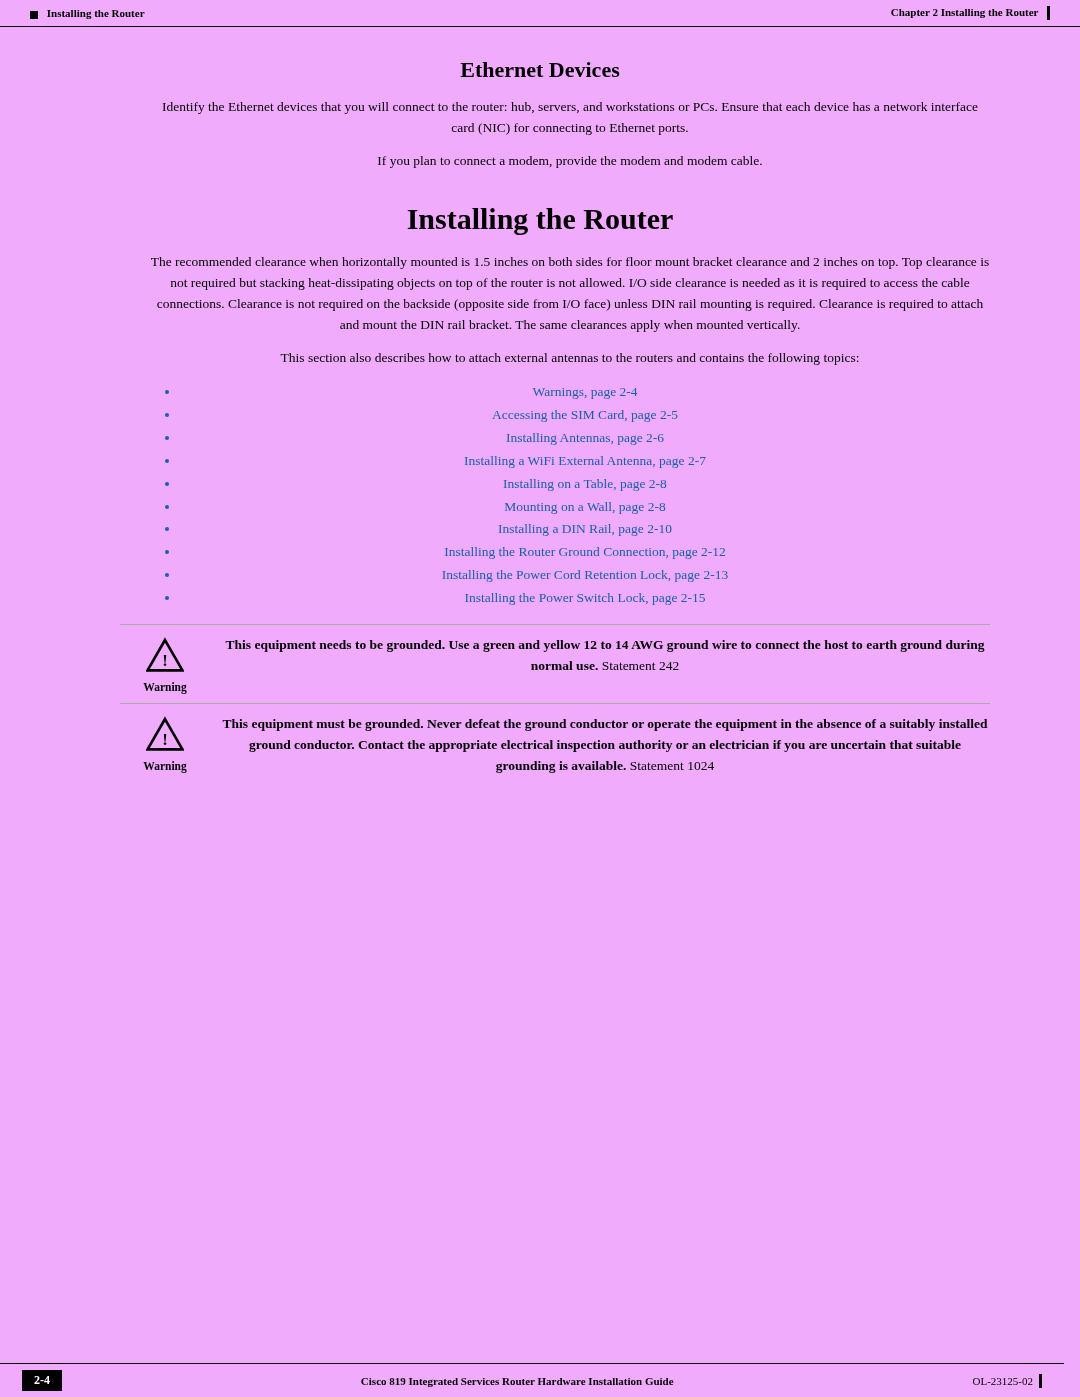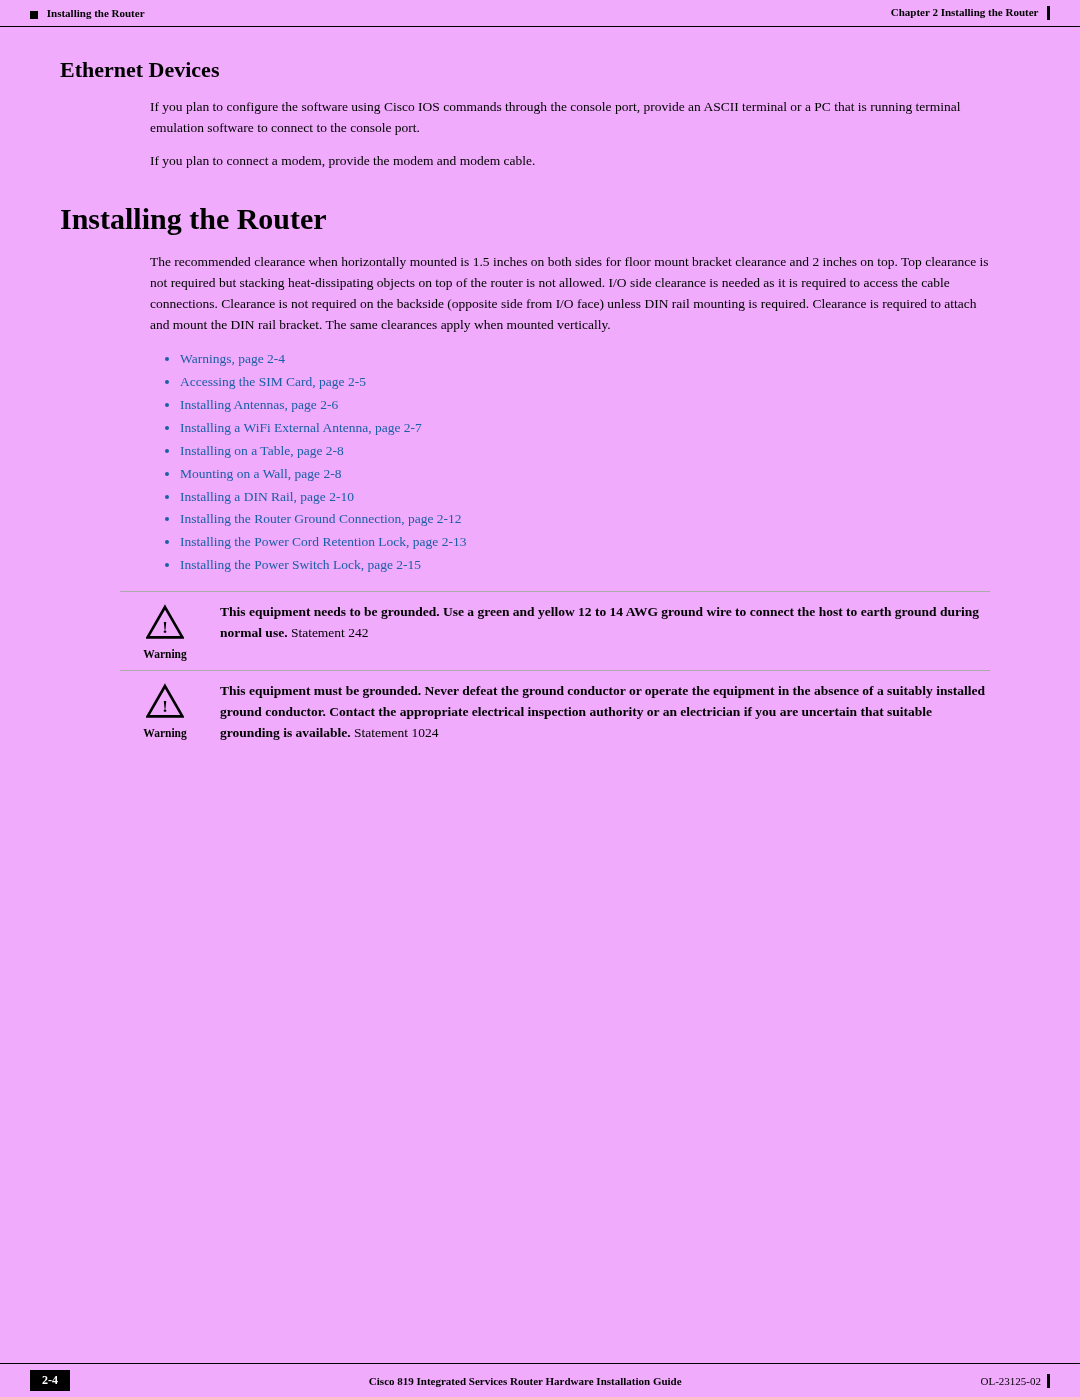--- a/index.html
+++ b/index.html
@@ -52,20 +52,21 @@
       width: 3px;
       height: 14px;
       background: #000;
       margin-left: 6px;
       vertical-align: middle;
     }
 
     
     .content {
       padding: 20px 60px 60px 60px;
+      text-align: center;
     }
 
     
     .section-heading-small {
       font-size: 22px;
       font-weight: bold;
       color: #000;
       margin-bottom: 14px;
       margin-top: 10px;
     }
@@ -157,26 +158,26 @@
 
     .warning-text .bold-part {
       font-weight: bold;
     }
 
     
     .footer {
       position: absolute;
       bottom: 0;
       left: 0;
-      right: 0;
+      right: 16px;
       border-top: 1px solid #000;
       display: flex;
       justify-content: space-between;
       align-items: center;
-      padding: 6px 30px;
+      padding: 6px 22px;
     }
 
     .footer-page-box {
       background: #000;
       color: #fff;
       font-size: 12px;
       font-weight: bold;
       padding: 3px 10px;
       min-width: 40px;
       text-align: center;
@@ -216,27 +217,28 @@
     <div class="header-right">
       <span>Chapter 2   Installing the Router</span>
       <span class="header-bar-right"></span>
     </div>
   </div>
 
   <div class="content">
 
     <div>
       <h2 class="section-heading-small">Ethernet Devices</h2>
-      <p class="body-text">If you plan to configure the software using Cisco IOS commands through the console port, provide an ASCII terminal or a PC that is running terminal emulation software to connect to the console port.</p>
+      <p class="body-text">Identify the Ethernet devices that you will connect to the router: hub, servers, and workstations or PCs. Ensure that each device has a network interface card (NIC) for connecting to Ethernet ports.</p>
       <p class="body-text">If you plan to connect a modem, provide the modem and modem cable.</p>
     </div>
 
     <div>
       <h1 class="section-heading-large">Installing the Router</h1>
       <p class="body-text">The recommended clearance when horizontally mounted is 1.5 inches on both sides for floor mount bracket clearance and 2 inches on top. Top clearance is not required but stacking heat-dissipating objects on top of the router is not allowed. I/O side clearance is needed as it is required to access the cable connections. Clearance is not required on the backside (opposite side from I/O face) unless DIN rail mounting is required. Clearance is required to attach and mount the DIN rail bracket.  The same clearances apply when mounted vertically.</p>
+      <p class="body-text">This section also describes how to attach external antennas to the routers and contains the following topics:</p>
 
       <ul class="bullet-list">
         <li><a href="#">Warnings, page 2-4</a></li>
         <li><a href="#">Accessing the SIM Card, page 2-5</a></li>
         <li><a href="#">Installing Antennas, page 2-6</a></li>
         <li><a href="#">Installing a WiFi External Antenna, page 2-7</a></li>
         <li><a href="#">Installing on a Table, page 2-8</a></li>
         <li><a href="#">Mounting on a Wall, page 2-8</a></li>
         <li><a href="#">Installing a DIN Rail, page 2-10</a></li>
         <li><a href="#">Installing the Router Ground Connection, page 2-12</a></li>

